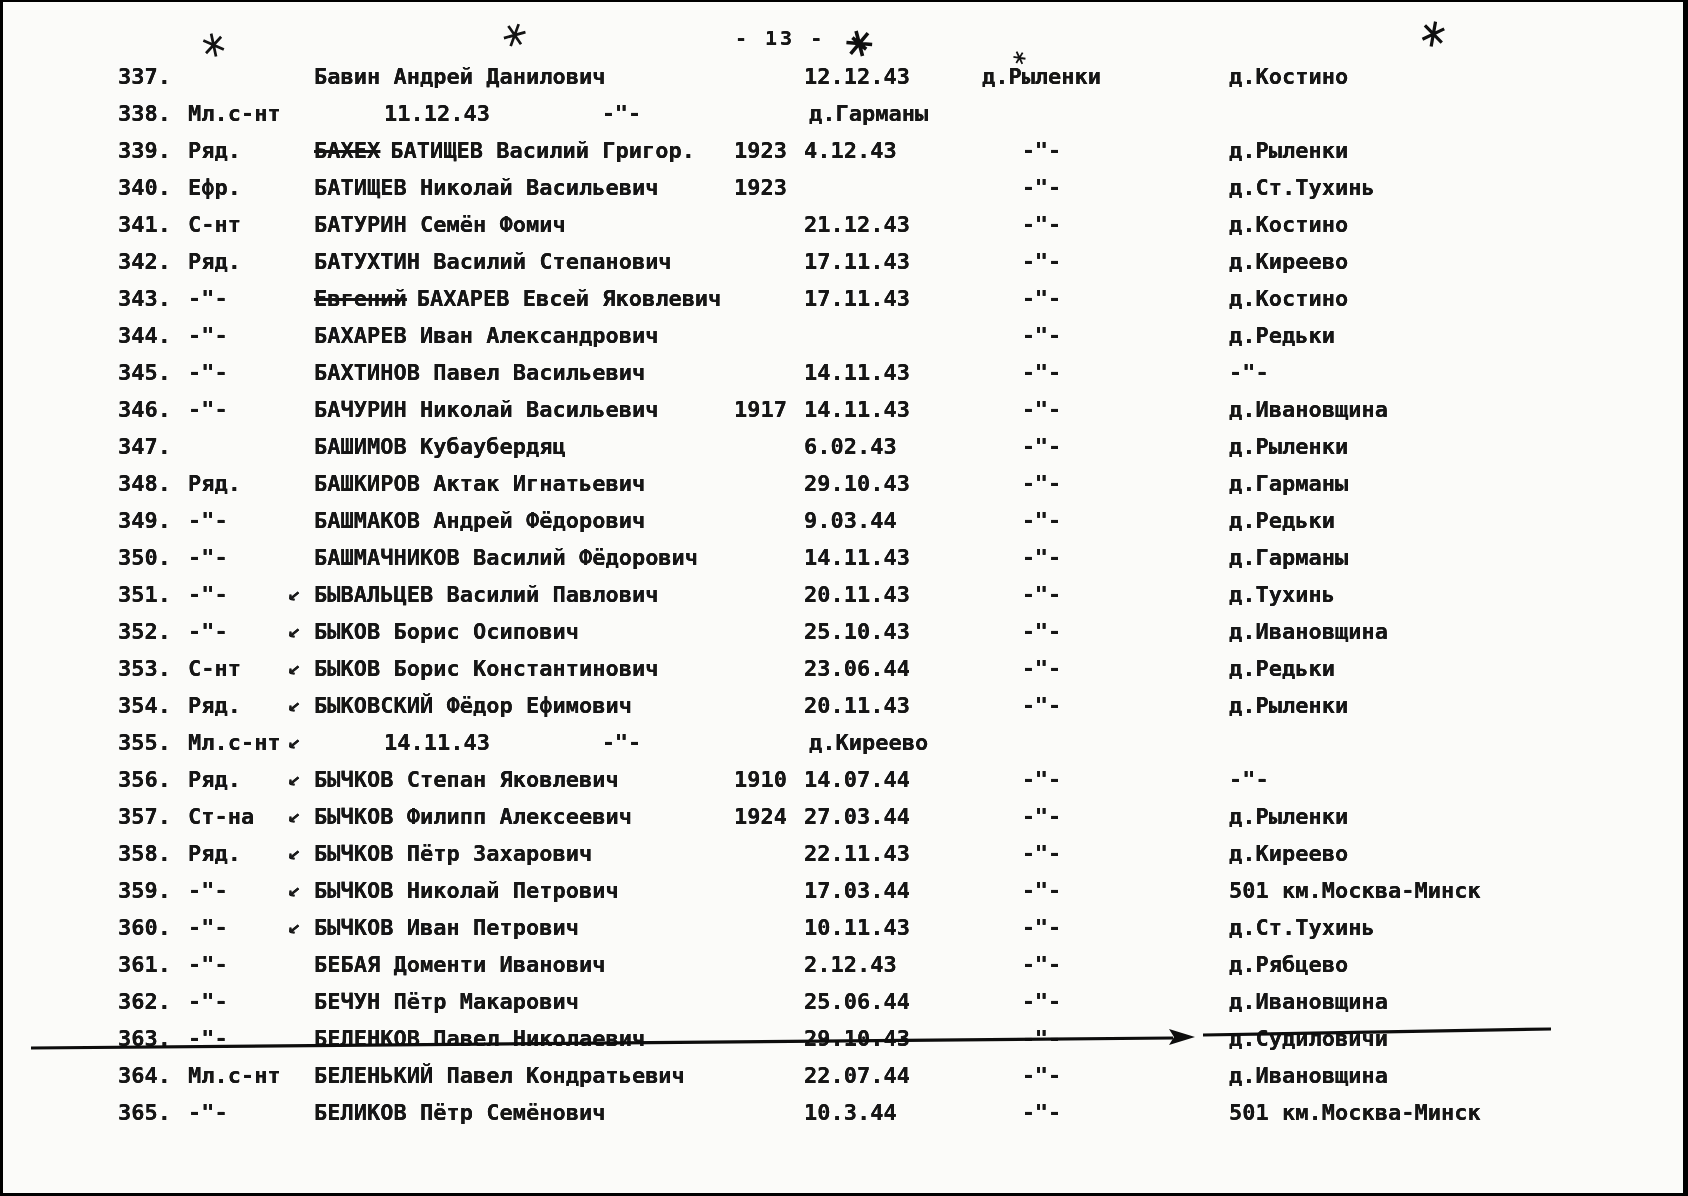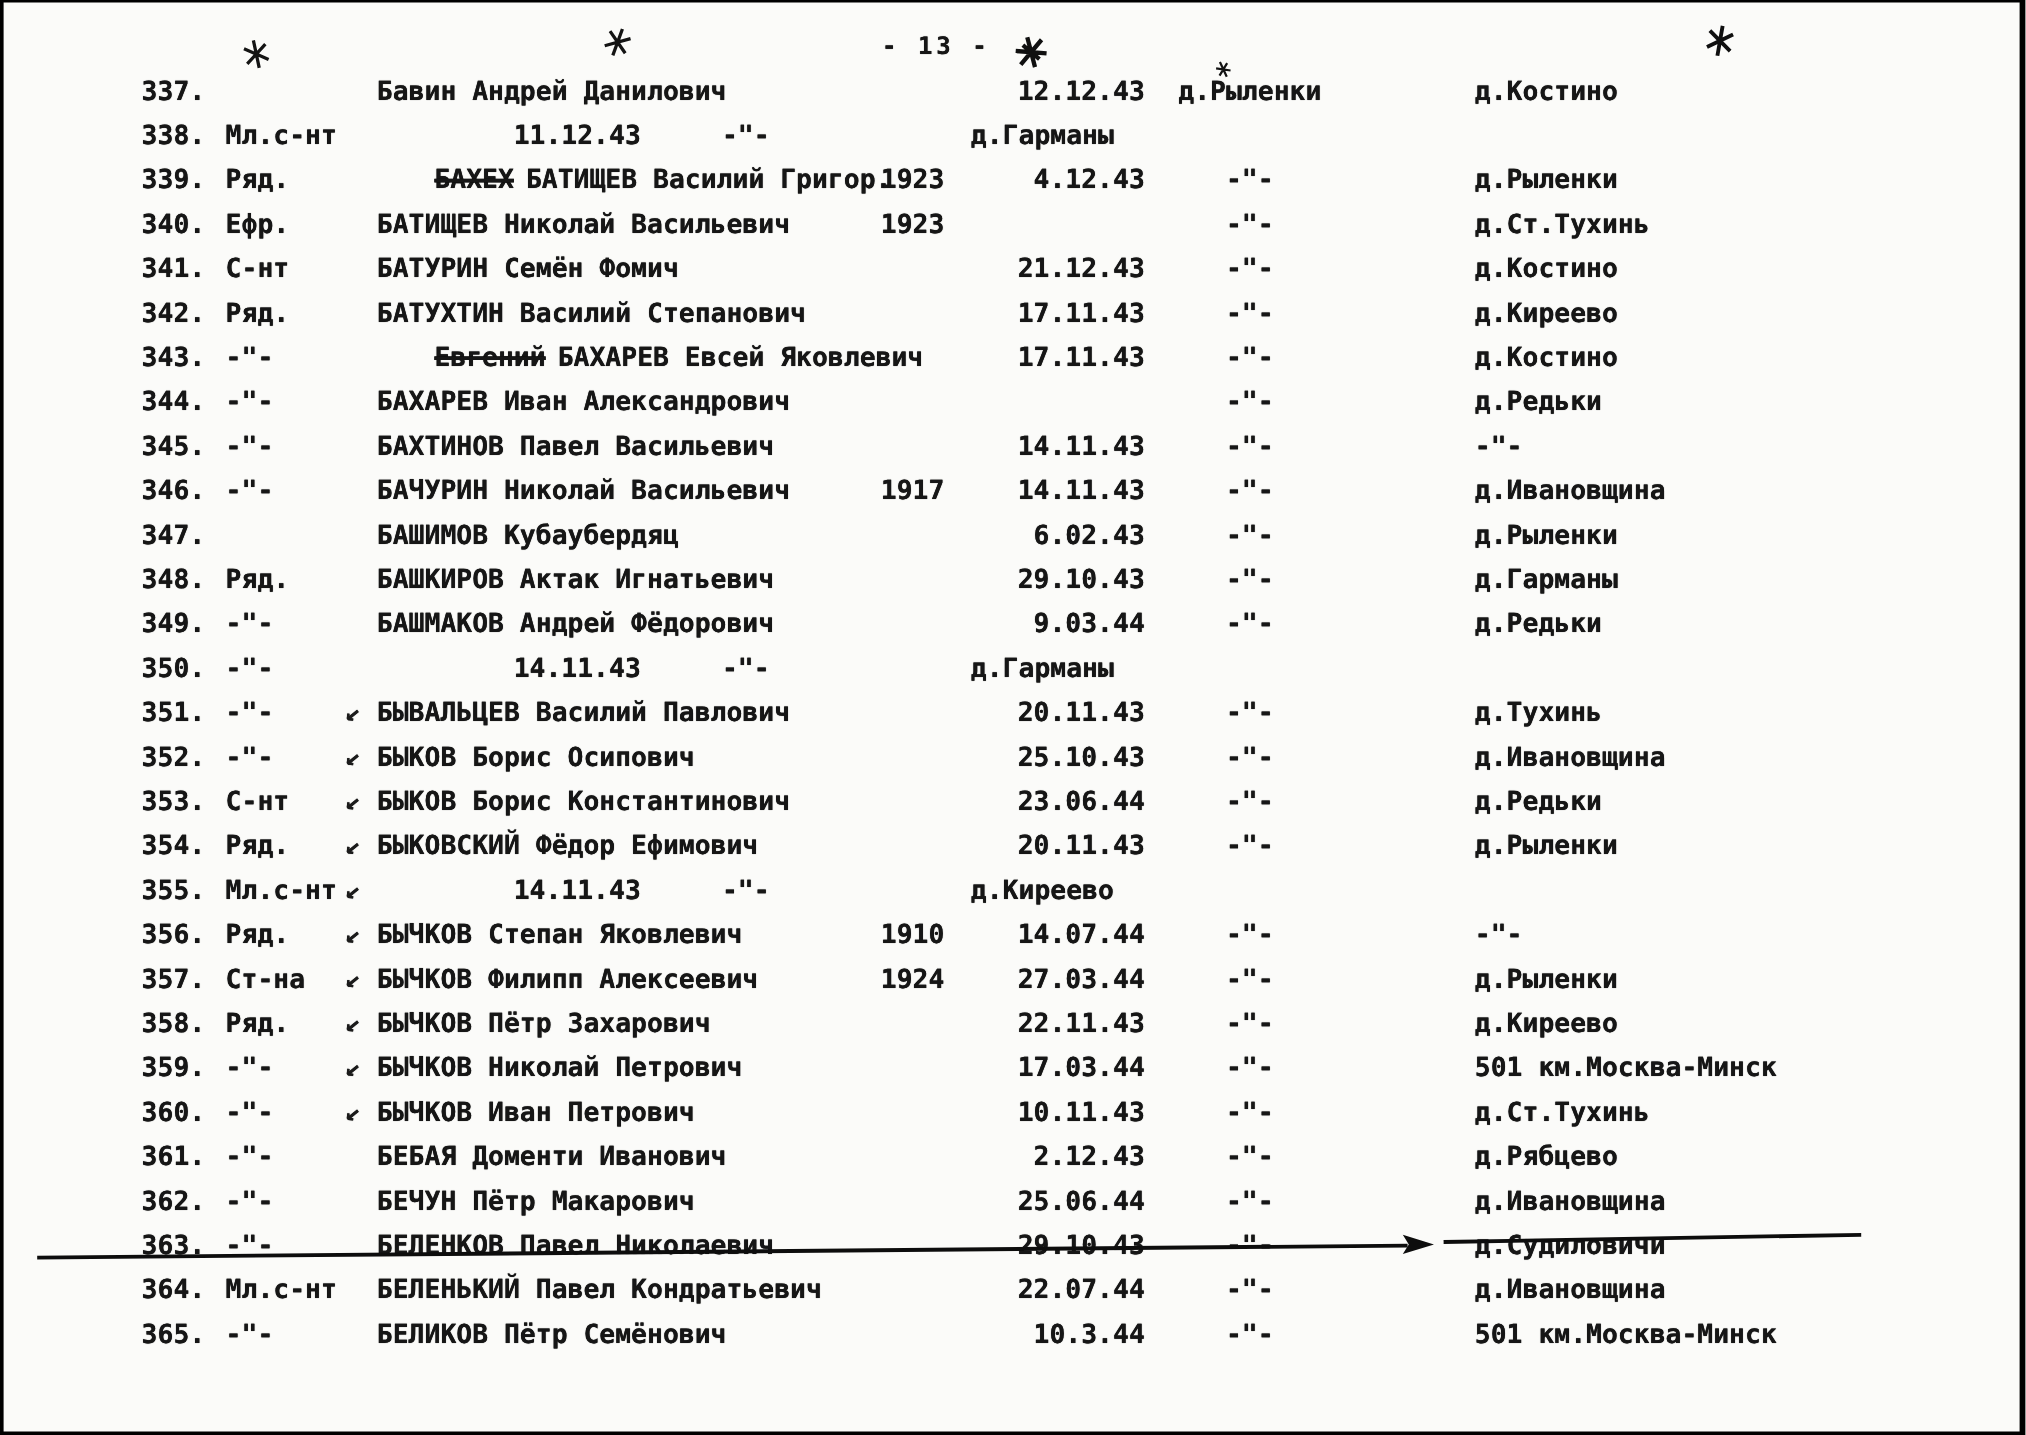--- a/index.html
+++ b/index.html
@@ -16,24 +16,24 @@
     font-size:20px; letter-spacing:3px; text-shadow:0 0 0.6px #000;
   }
   .rows { position:absolute; top:56px; left:0; right:0; }
   .row { display:flex; height:37px; line-height:37px; font-size:22px; white-space:nowrap; text-shadow:0 0 0.6px #000; }
   .c { flex:none; overflow:visible; }
   .col-num    { width:70px; margin-left:115px; }
   .col-rank   { width:100px; }
   .col-mark   { width:26px; font-size:21px; transform:rotate(6deg); color:#1b1b1b; }
   .col-name   { width:420px; }
   .col-year   { width:70px; }
-  .col-date   { width:150px; text-align:right; }
+  .col-date   { width:150px; text-align:left; }
   .col-ditto  { width:175px; text-align:center; }
   .col-burial { flex:1 1 auto; padding-left:100px; }
-  .struckword { text-decoration:line-through; text-decoration-thickness:3px; margin-right:10px;margin-left:48px; }
+  .struckword { text-decoration:line-through; text-decoration-thickness:3px; margin-right:10px; }
   .struckword:empty { display:none; margin:0; }
   .hmark { position:absolute; }
   .hm1 { left:198px;  top:30px; transform:rotate(-12deg); }
   .hm2 { left:498px;  top:20px; transform:rotate(20deg); }
   .hm3 { left:840px;  top:26px; transform:rotate(40deg); }
   .hm4 { left:1004px; top:42px; transform:rotate(-25deg) scale(0.65); }
   .hm5 { left:1416px; top:18px; transform:rotate(10deg); }
   .strike-overlay { position:absolute; left:0; top:0; pointer-events:none; }
 </style>
 </head>
@@ -209,20 +209,21 @@
     <span class="c col-year"></span>
     <span class="c col-date">9.03.44</span>
     <span class="c col-ditto">-"-</span>
     <span class="c col-burial">д.Редьки</span>
   </div>
 
   <div class="row">
     <span class="c col-num">350.</span>
     <span class="c col-rank">-"-</span>
     <span class="c col-mark"></span>
+    <span class="c col-name"><span>БАШМАЧНИКОВ Василий Фёдорович</span> <span></span></span>
     <span class="c col-year"></span>
     <span class="c col-date">14.11.43</span>
     <span class="c col-ditto">-"-</span>
     <span class="c col-burial">д.Гарманы</span>
   </div>
 
   <div class="row">
     <span class="c col-num">351.</span>
     <span class="c col-rank">-"-</span>
     <span class="c col-mark">↙</span>

